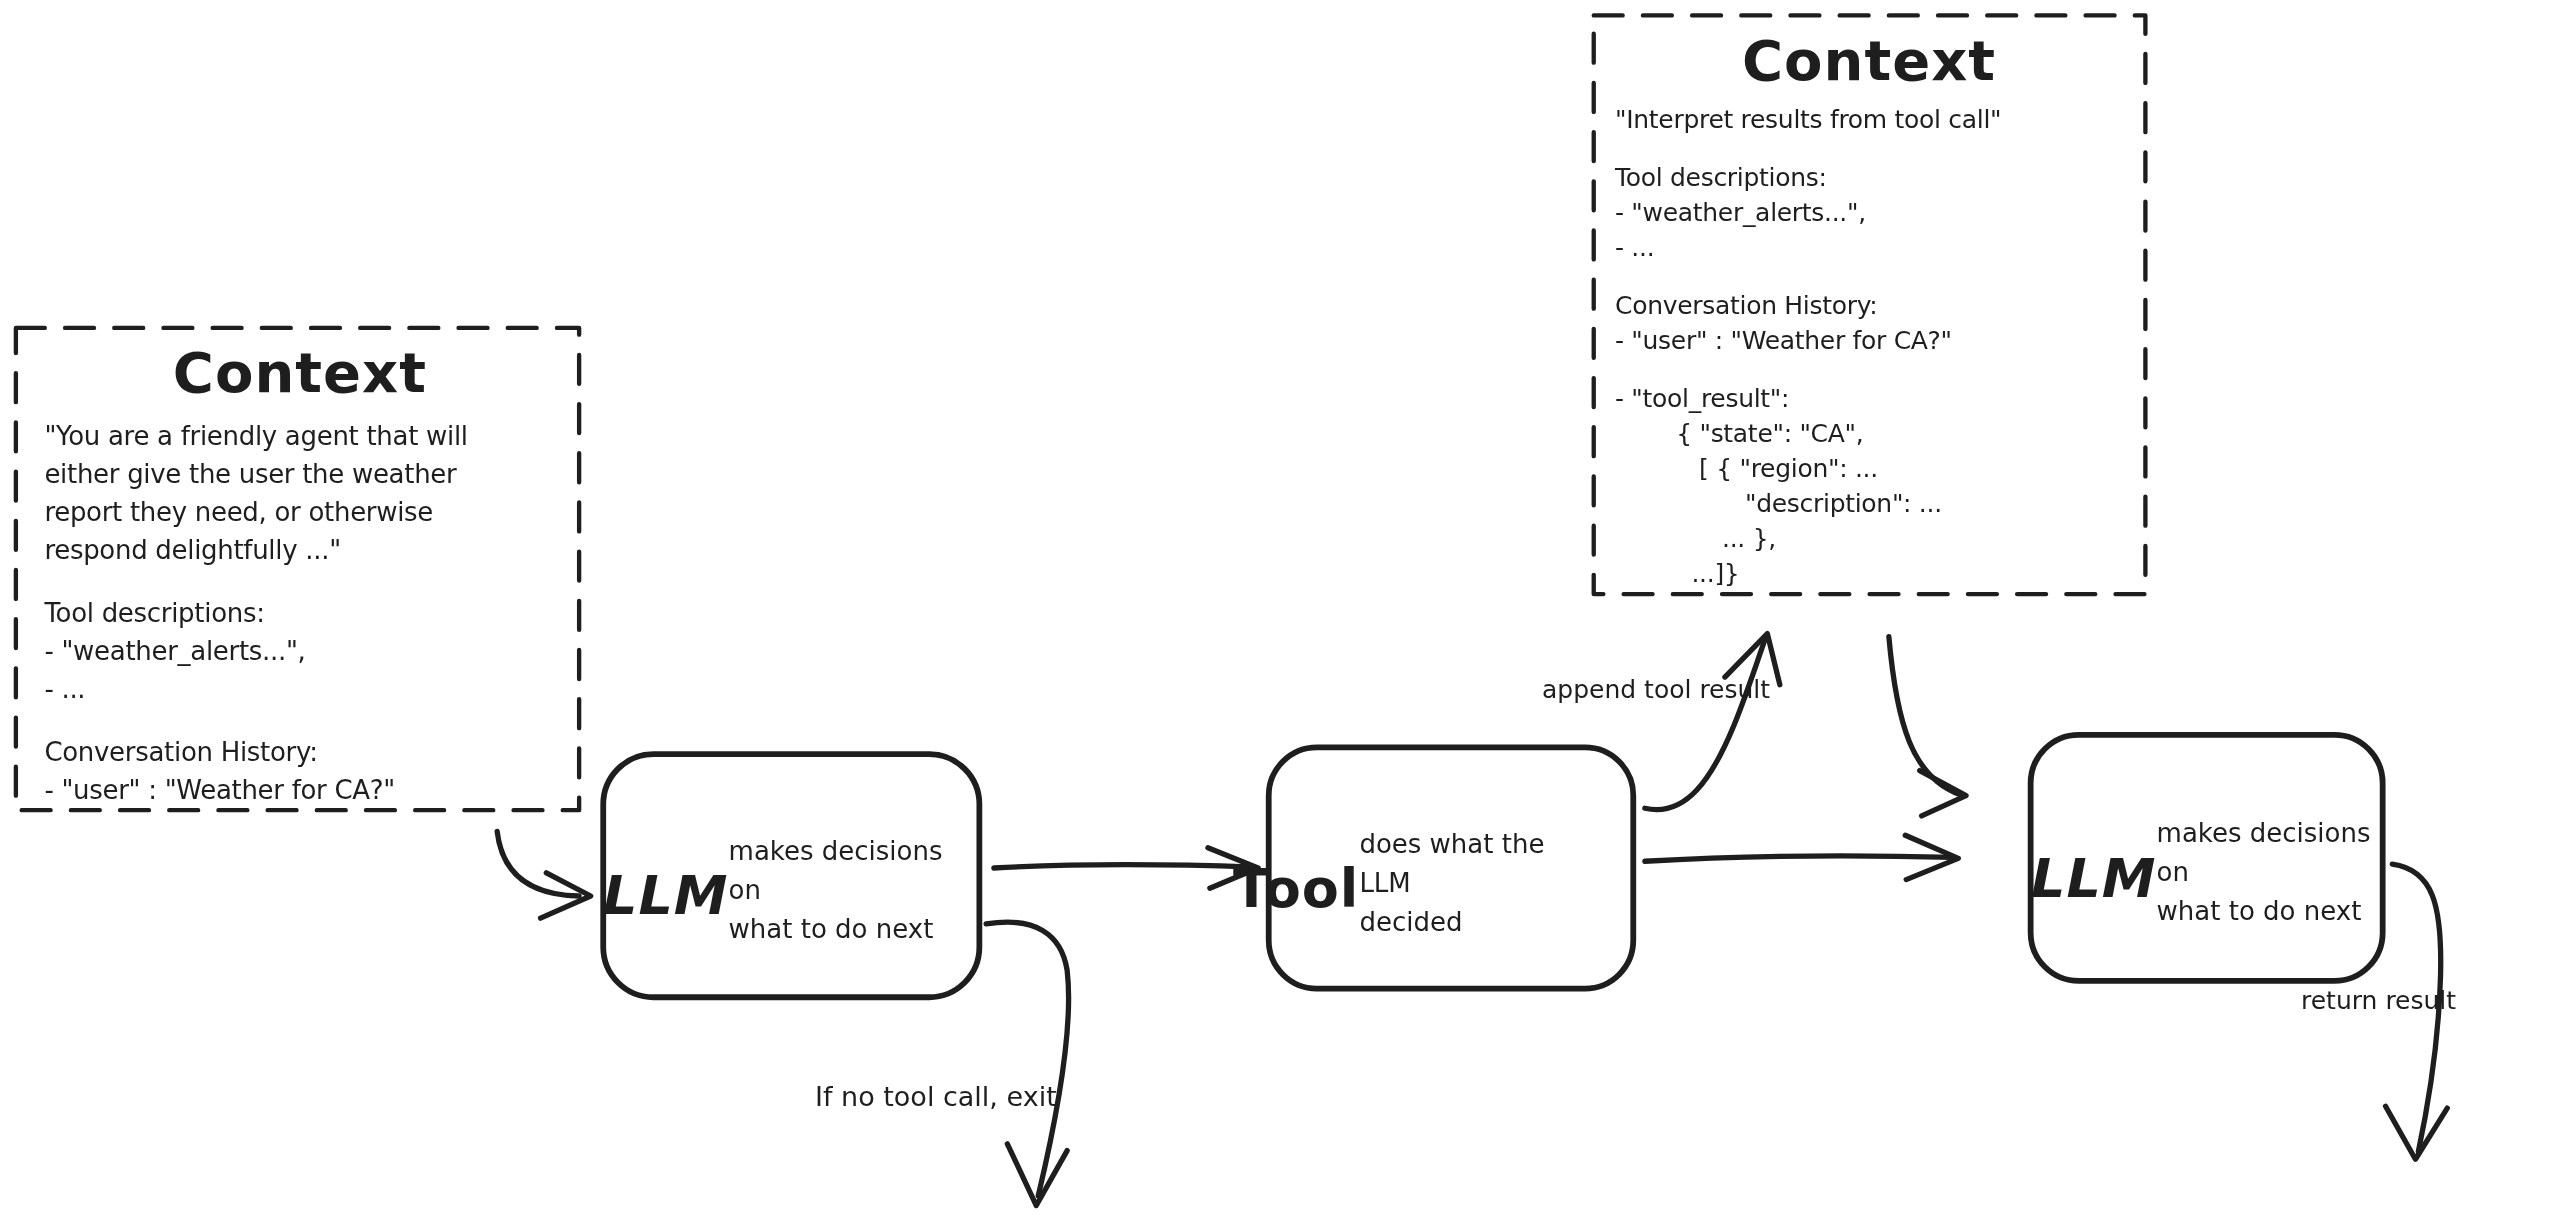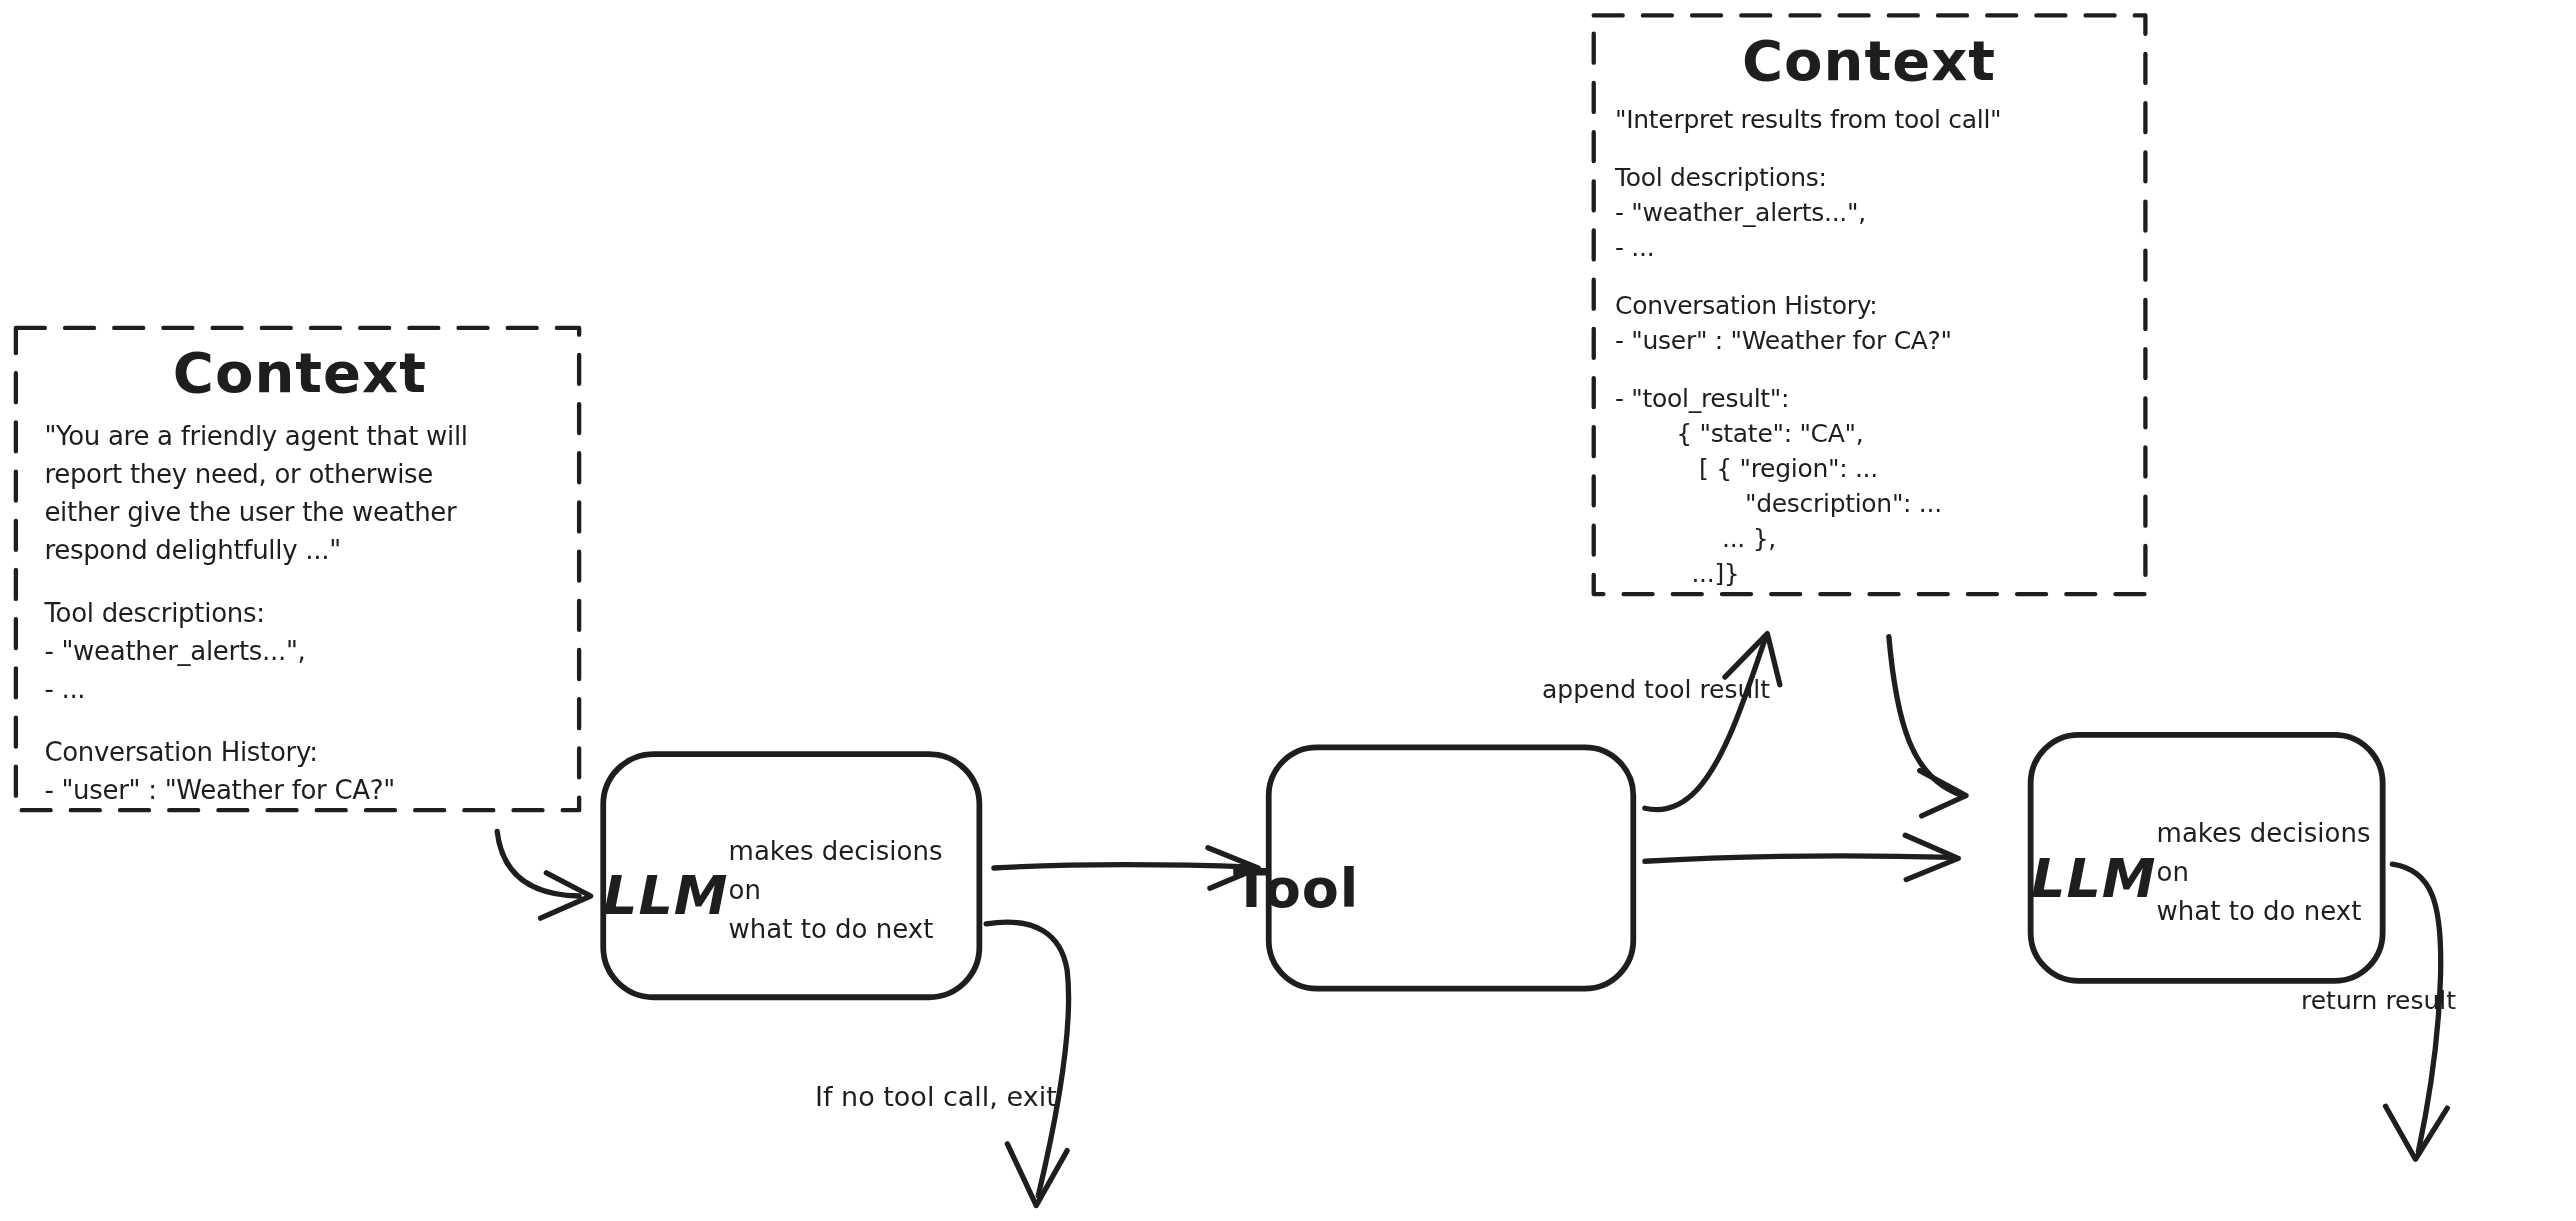--- a/index.html
+++ b/index.html
@@ -141,22 +141,22 @@
     <g>
       <path class="shaft" d="M 2480 896 C 2522 902, 2532 938, 2530 1012 C 2528 1082, 2517 1147, 2507 1194"></path>
       <path class="head" d="M 2473 1147 L 2504 1202 L 2537 1149"></path>
     </g>
   </svg>
 
   <div class="ctx" id="ctx-left">
     <div class="ctx-title">Context</div>
     <div class="ctx-body">
         <div class="ctx-line">"You are a friendly agent that will</div>
+        <div class="ctx-line">either give the user the weather</div>
         <div class="ctx-line">report they need, or otherwise</div>
-        <div class="ctx-line">either give the user the weather</div>
         <div class="ctx-line">respond delightfully ..."</div>
         <div class="ctx-line"></div>
         <div class="ctx-line">Tool descriptions:</div>
         <div class="ctx-line">- "weather_alerts...",</div>
         <div class="ctx-line">- ...</div>
         <div class="ctx-line"></div>
         <div class="ctx-line">Conversation History:</div>
         <div class="ctx-line">- "user" : "Weather for CA?"</div>
       </div>
   </div>
@@ -183,20 +183,22 @@
   </div>
 
   <div class="node-text" id="node-llm1">
     <div class="node-title italic">LLM</div>
     <div class="node-sub">makes decisions on
 what to do next</div>
   </div>
 
   <div class="node-text" id="node-tool">
     <div class="node-title">Tool</div>
+    <div class="node-sub">does what the LLM
+decided</div>
   </div>
 
   <div class="node-text" id="node-llm2">
     <div class="node-title italic">LLM</div>
     <div class="node-sub">makes decisions on
 what to do next</div>
   </div>
 
   <div class="edge-label" id="label-append">append tool result</div>
   <div class="edge-label" id="label-exit">If no tool call, exit</div>

